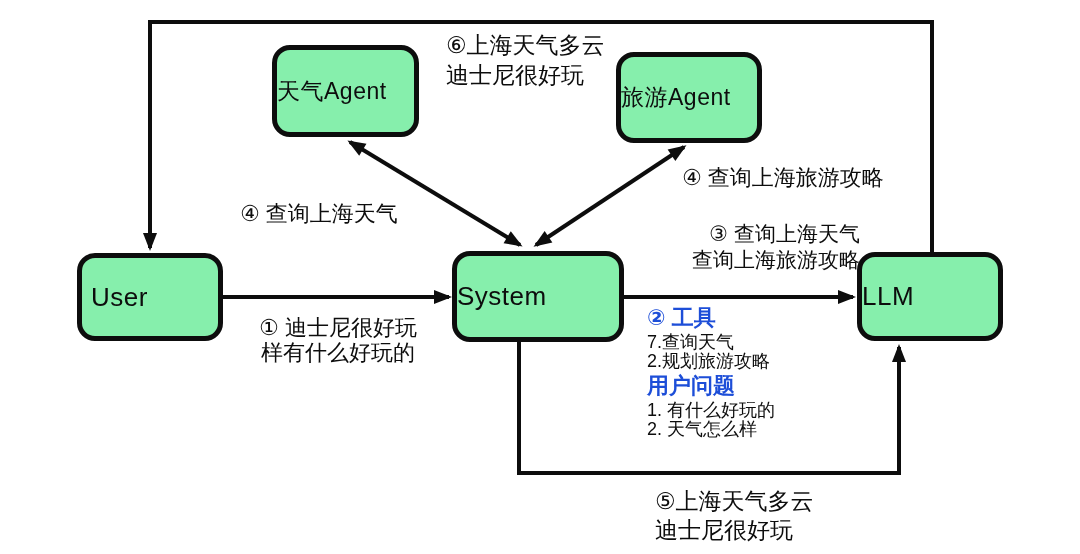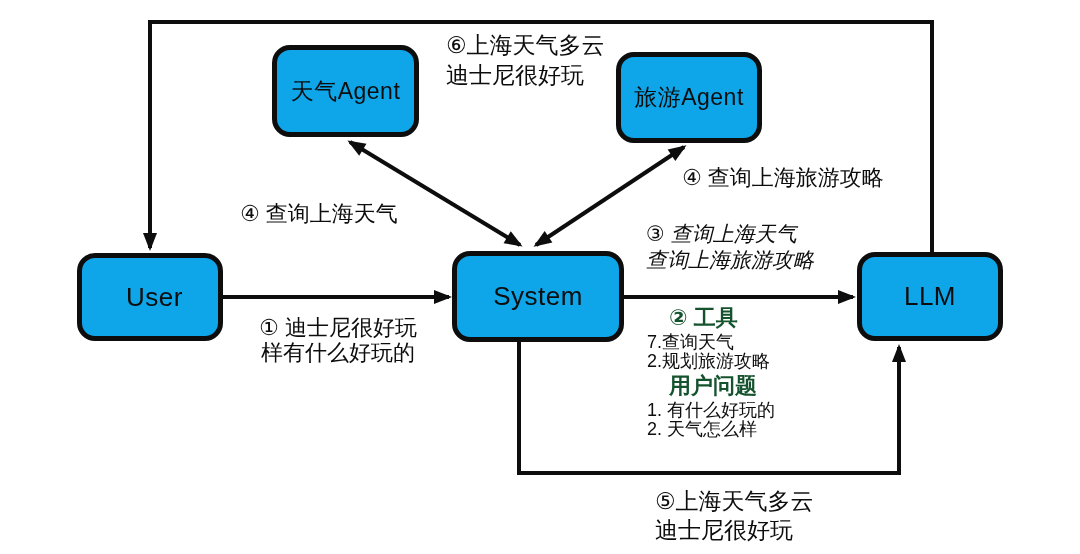--- a/index.html
+++ b/index.html
@@ -20,24 +20,24 @@
     position: absolute;
     left: 0; top: 0;
     width: 1080px;
     height: 554px;
   }
   .node {
     position: absolute;
     box-sizing: border-box;
     border: 5px solid #0d0d0d;
     border-radius: 18px;
-    background: #0ea5e9;
+    background: #86efac;
     display: flex;
     align-items: center;
-    justify-content: center;
+    justify-content: flex-start;
     font-size: 26px;
     color: #0d0d0d;
     z-index: 2;
     letter-spacing: 0.5px;
   }
   .node.cjk { font-size: 23px; }
   #node-weather { left: 272px; top: 45px;  width: 147px; height: 92px; }
   #node-travel  { left: 616px; top: 52px;  width: 146px; height: 91px; }
   #node-user    { left: 77px;  top: 253px; width: 146px; height: 88px; padding-left: 9px; }
   #node-system  { left: 452px; top: 251px; width: 172px; height: 91px; }
@@ -47,37 +47,36 @@
     position: absolute;
     color: #0d0d0d;
     font-size: 22px;
     line-height: 28px;
     white-space: nowrap;
     z-index: 3;
   }
   #label-step6 { left: 446px; top: 30px;  font-size: 23px; line-height: 30px; }
   #label-step4-weather { left: 240px; top: 180px; margin-top: 20px; }
   #label-step4-travel  { left: 682px; top: 164px; }
-  #label-step3 { left: 646px; top: 221px; width: 214px; text-align: left; font-size: 21px; line-height: 26px; font-style: italic; }
+  #label-step3 { left: 646px; top: 221px; width: 214px; text-align: right; font-size: 21px; line-height: 26px; }
   #label-step1 { left: 252px; top: 315px; width: 172px; text-align: center; line-height: 25px; }
   #label-step5 { left: 655px; top: 487px; font-size: 23px; line-height: 29px; }
 
   #annotation {
     position: absolute;
     left: 647px;
     top: 303px;
     z-index: 3;
     white-space: nowrap;
   }
   .anno-heading {
-    color: #14532d;
+    color: #1d4ed8;
     font-weight: bold;
     font-size: 22px;
     line-height: 30px;
-    margin-left: 22px;
   }
   .anno-item {
     color: #0d0d0d;
     font-size: 18px;
     line-height: 19px;
   }
 </style>
 </head>
 <body>
 

